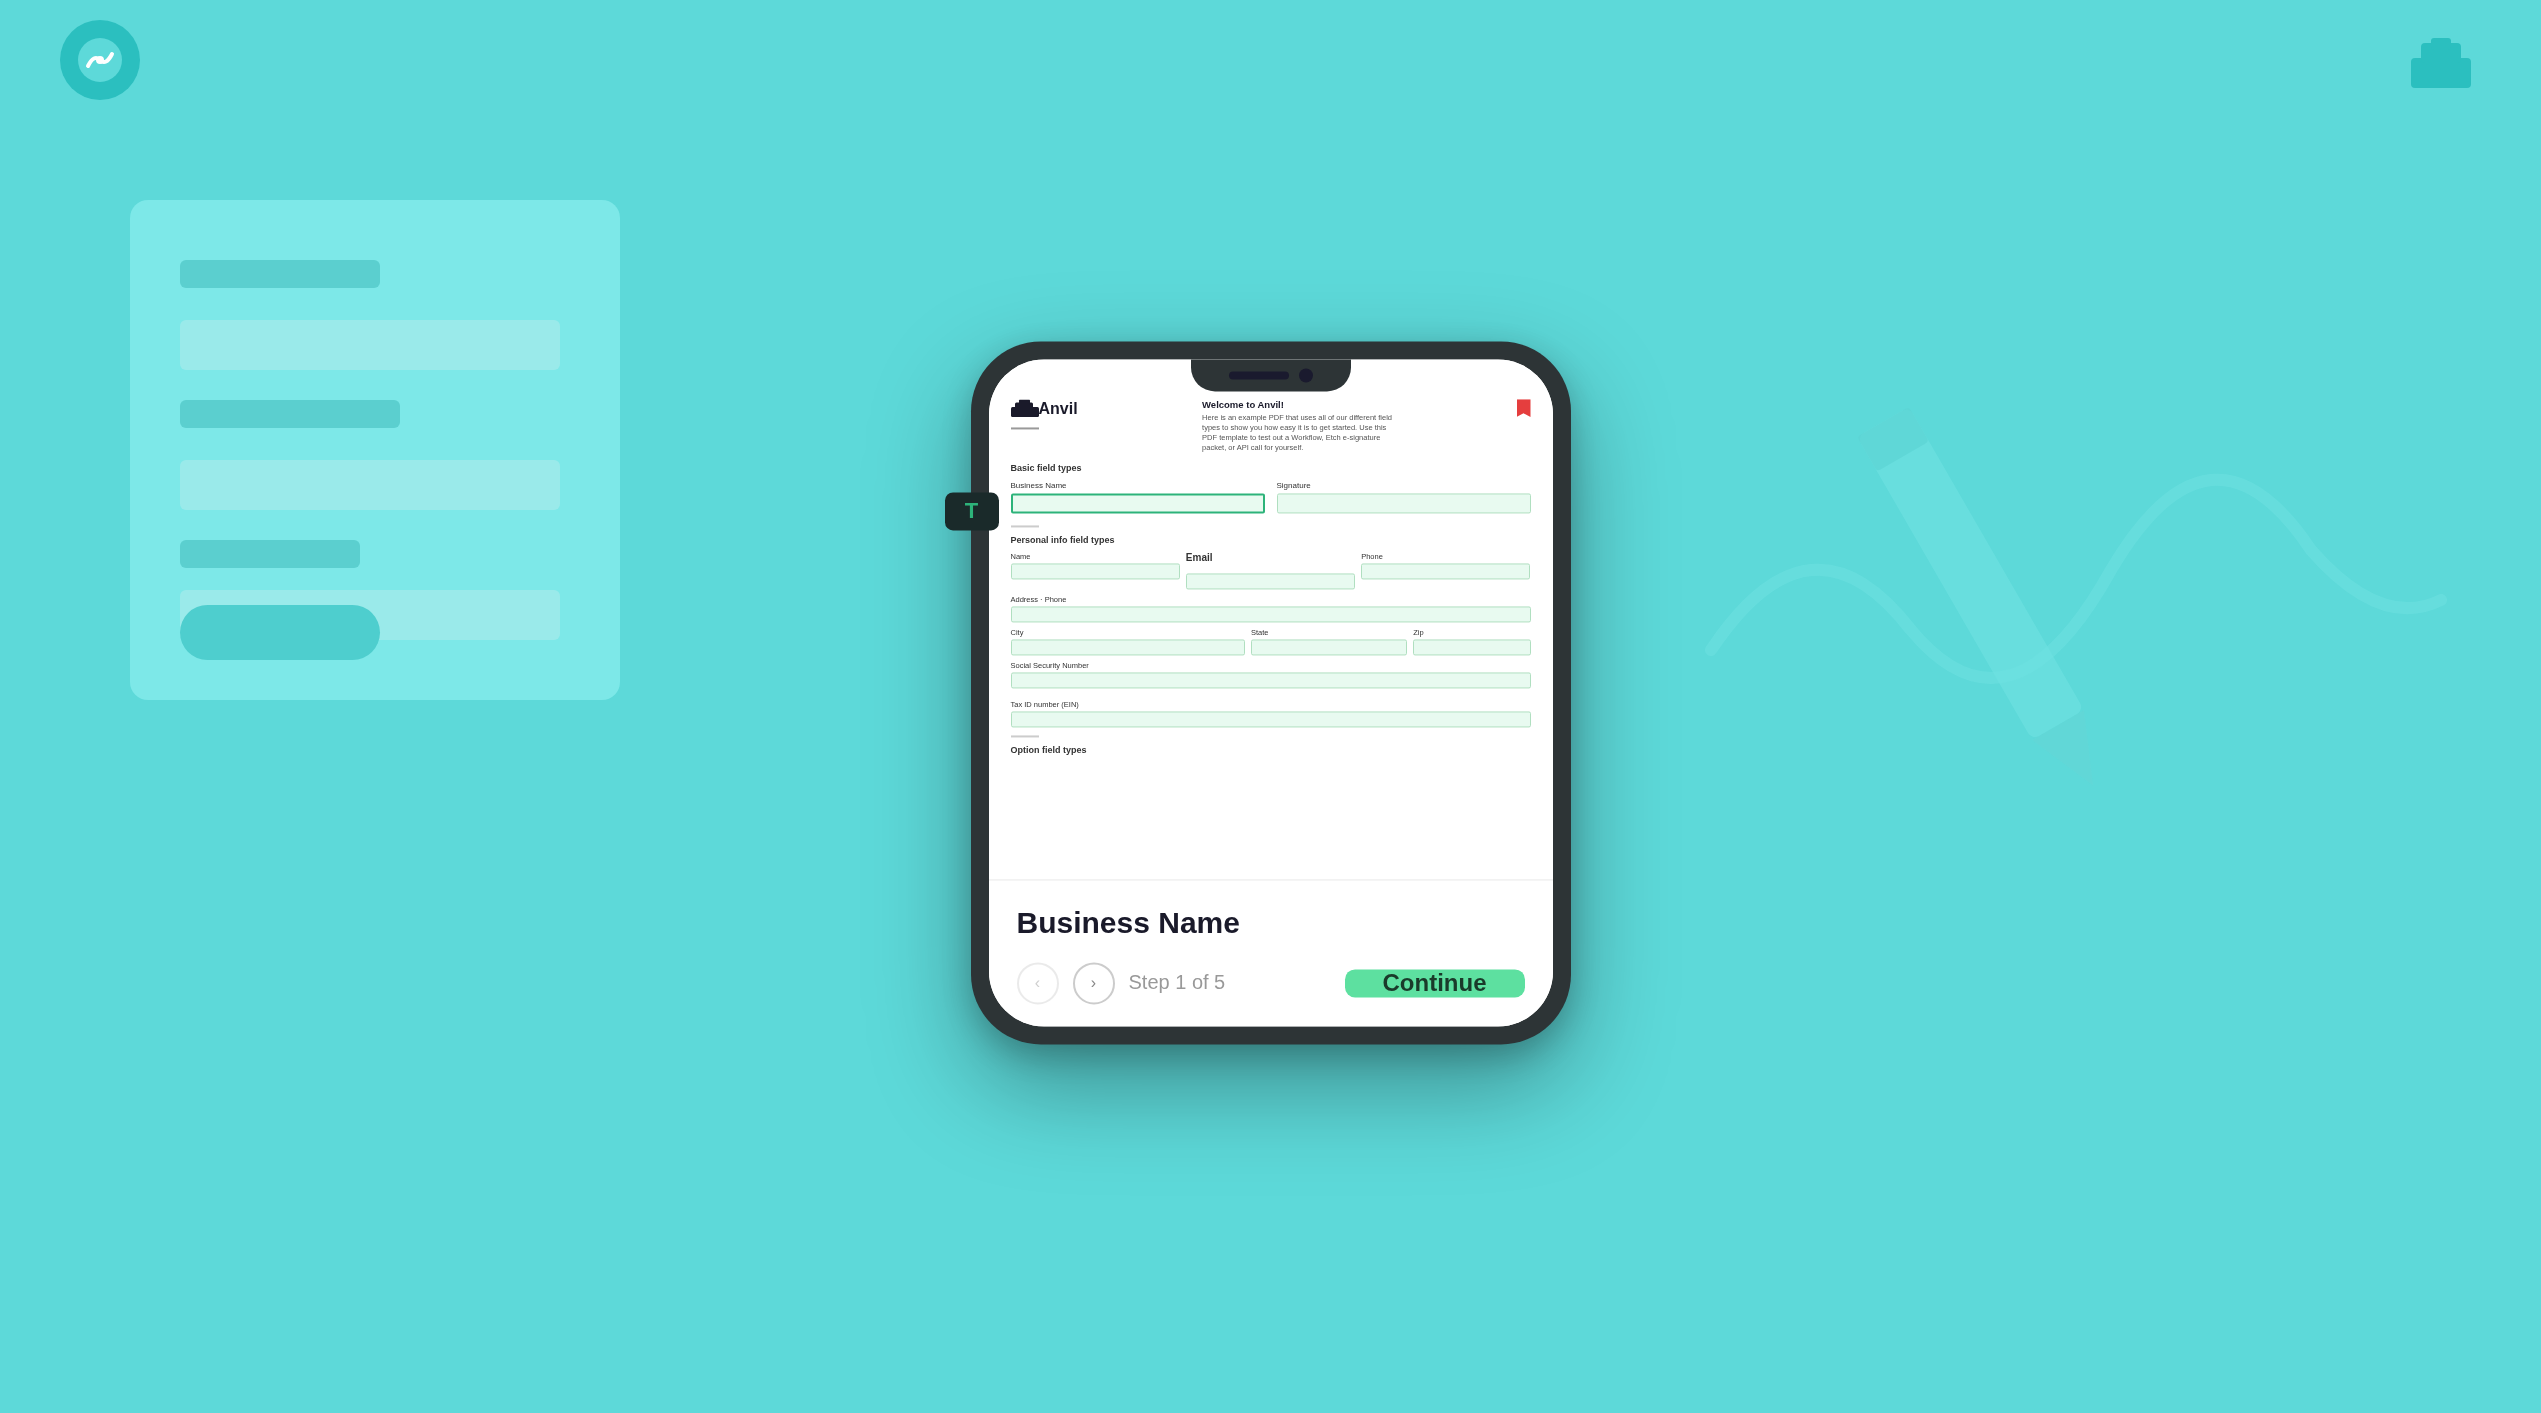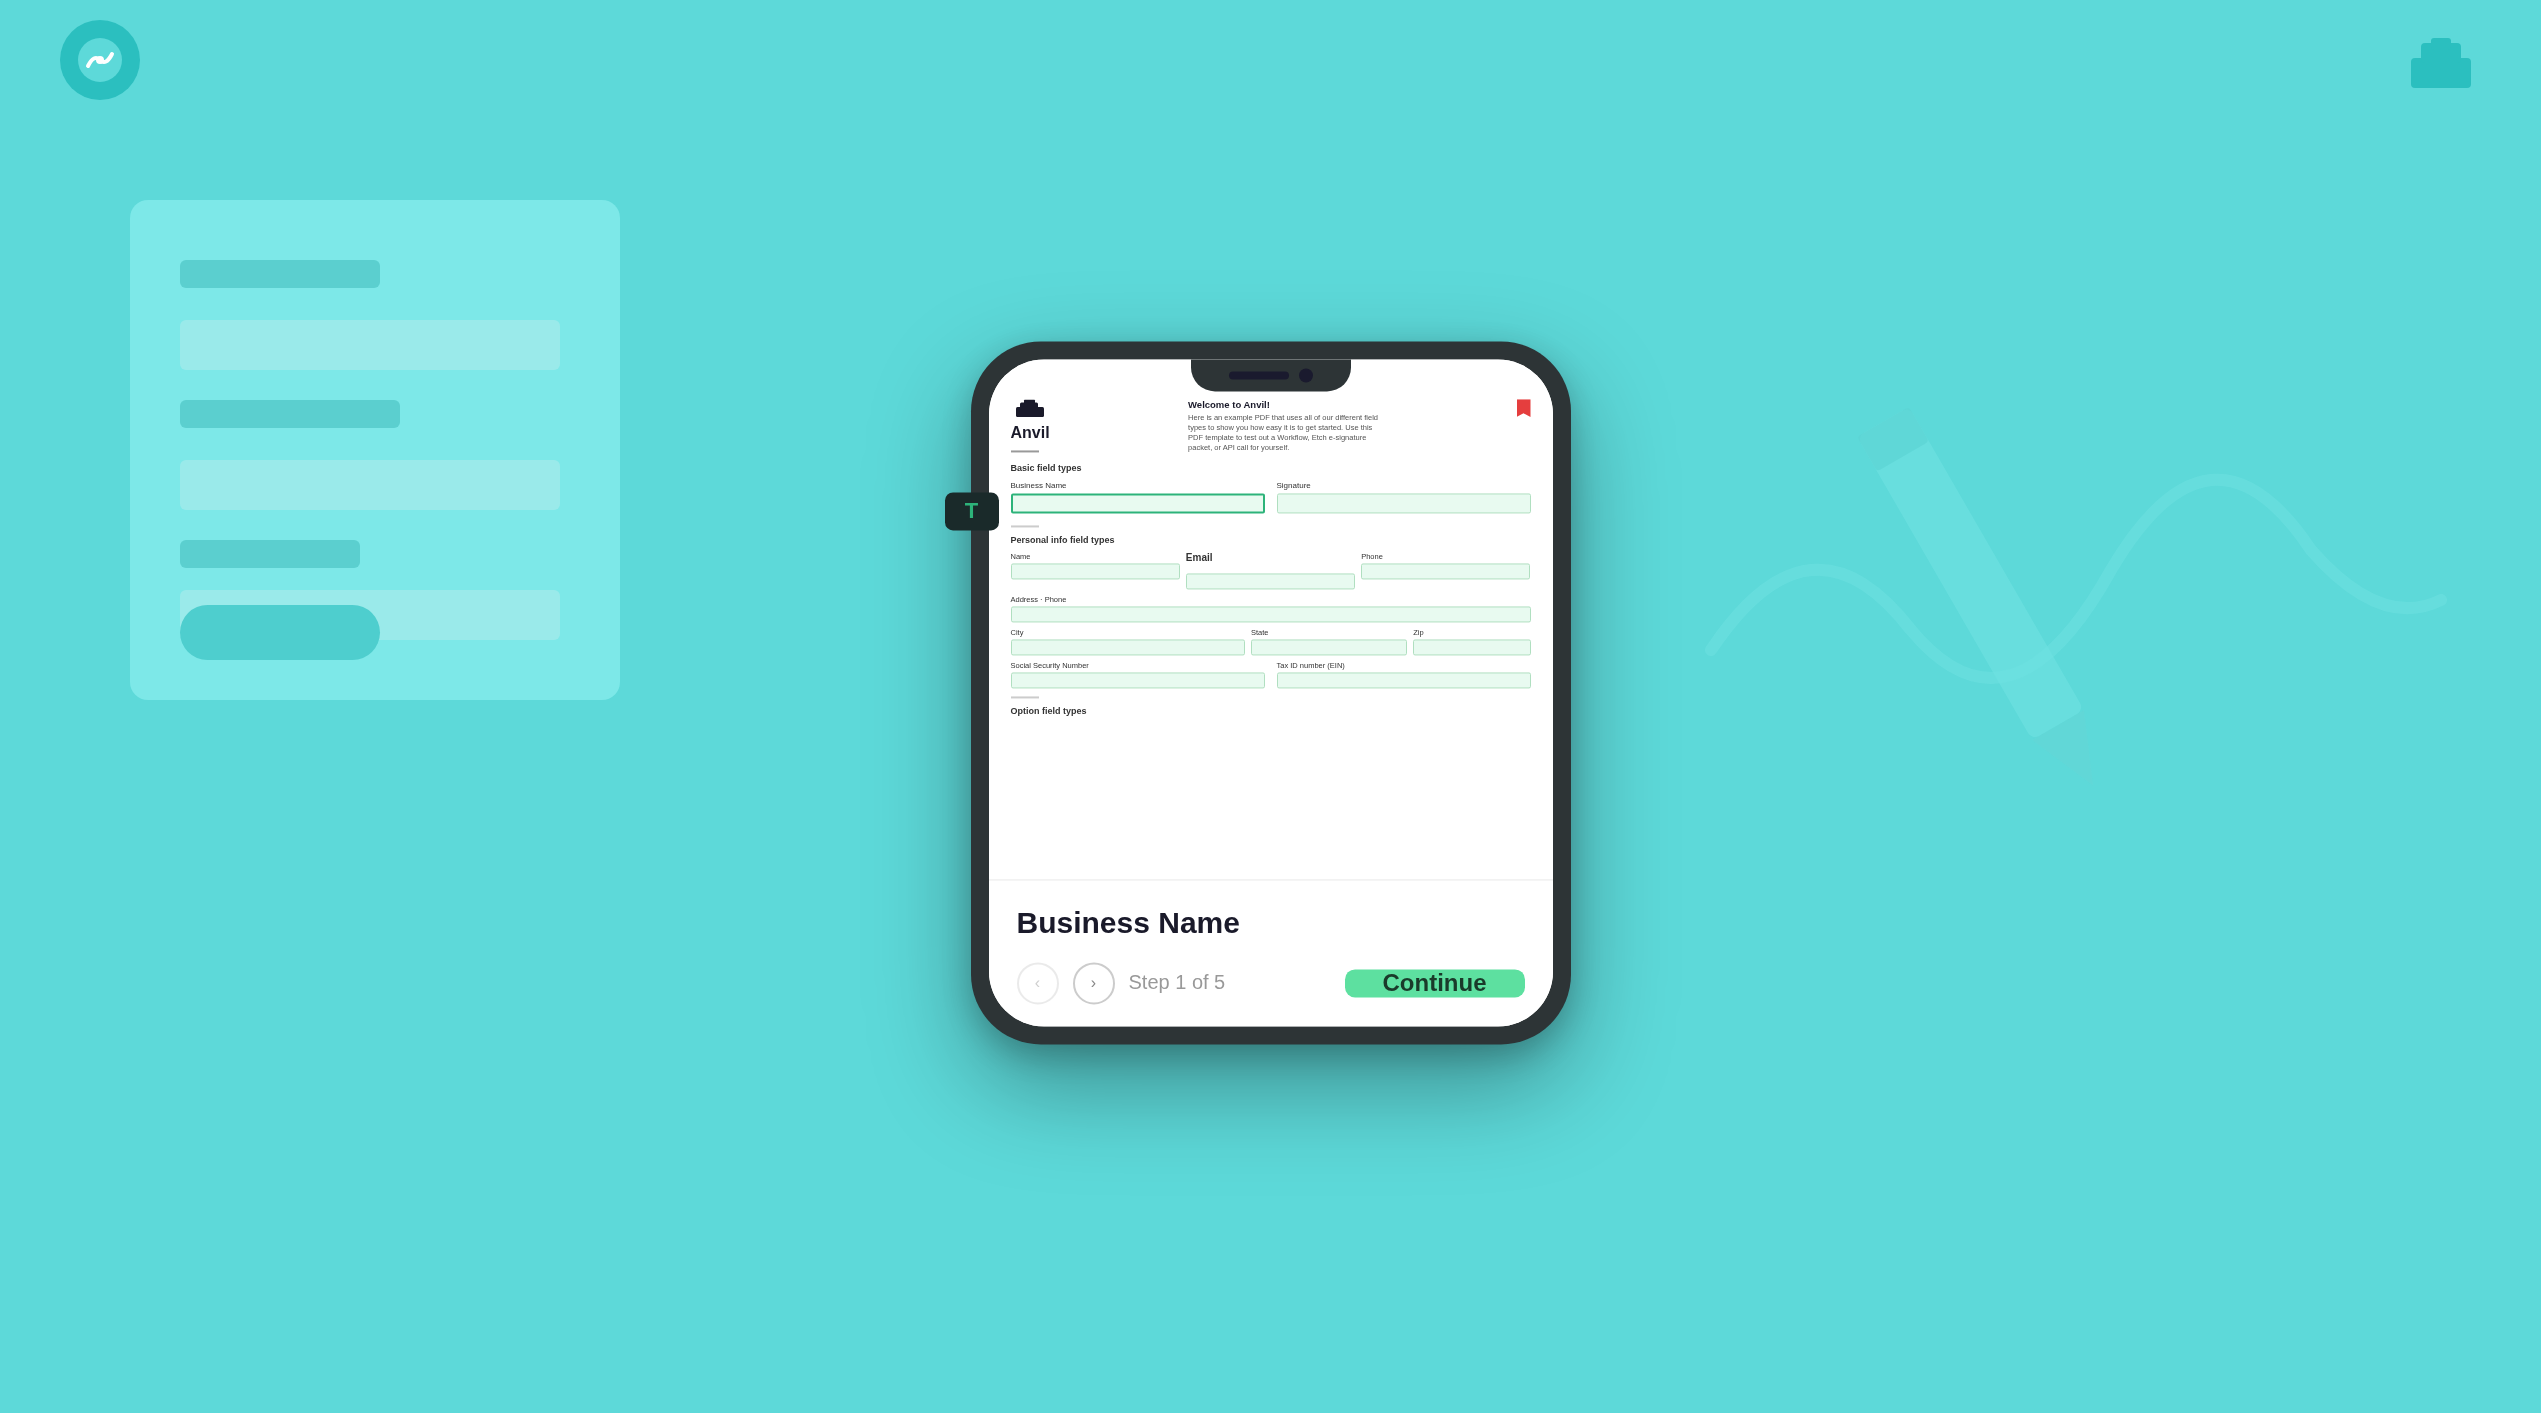--- a/index.html
+++ b/index.html
@@ -207,21 +207,21 @@
       <span style="color:#2db37a; font-size:22px; font-weight:700;">T</span>
     </div>
 
     <div class="phone-screen">
 
       <div style="padding: 40px 22px 0; background:white; min-height:520px;">
 
         <div style="display:flex; justify-content:space-between; align-items:flex-start; margin-bottom:10px;">
           <div style="display:flex; flex-direction:column;">
 
-            <div style="display:flex; align-items:center; gap:5px;flex-direction:column;">
+            <div style="display:flex; align-items:center; ">
               <svg width="28" height="20" viewBox="0 0 56 40">
                 <rect x="0" y="15" width="56" height="20" rx="3" fill="#1a1a2a"></rect>
                 <rect x="8" y="6" width="36" height="15" rx="3" fill="#1a1a2a"></rect>
                 <rect x="16" y="0" width="22" height="10" rx="2" fill="#1a1a2a"></rect>
               </svg>
               <span style="font-size:16px; font-weight:700; color:#1a1a2a;">Anvil</span>
             </div>
             <div style="width:28px; height:2px; background:#999; margin-top:8px;"></div>
           </div>
           <div style="display:flex; flex-direction:column; max-width:190px;">
@@ -276,21 +276,21 @@
           <div style="flex:2;">
             <div style="font-size:7.5px; color:#333; margin-bottom:2px;">State</div>
             <div style="height:16px; background:#e8faf0; border:1px solid #b0dfc0; border-radius:2px;"></div>
           </div>
           <div style="flex:1.5;">
             <div style="font-size:7.5px; color:#333; margin-bottom:2px;">Zip</div>
             <div style="height:16px; background:#e8faf0; border:1px solid #b0dfc0; border-radius:2px;"></div>
           </div>
         </div>
 
-        <div style="display:flex; gap:12px; margin-bottom:6px;">
+        <div style="display:flex; gap:12px; margin-bottom:6px;flex-direction:column;">
           <div style="flex:1;">
             <div style="font-size:7.5px; color:#333; margin-bottom:2px;">Social Security Number</div>
             <div style="height:16px; background:#e8faf0; border:1px solid #b0dfc0; border-radius:2px;"></div>
           </div>
           <div style="flex:1;">
             <div style="font-size:7.5px; color:#333; margin-bottom:2px;">Tax ID number (EIN)</div>
             <div style="height:16px; background:#e8faf0; border:1px solid #b0dfc0; border-radius:2px;"></div>
           </div>
         </div>
 

